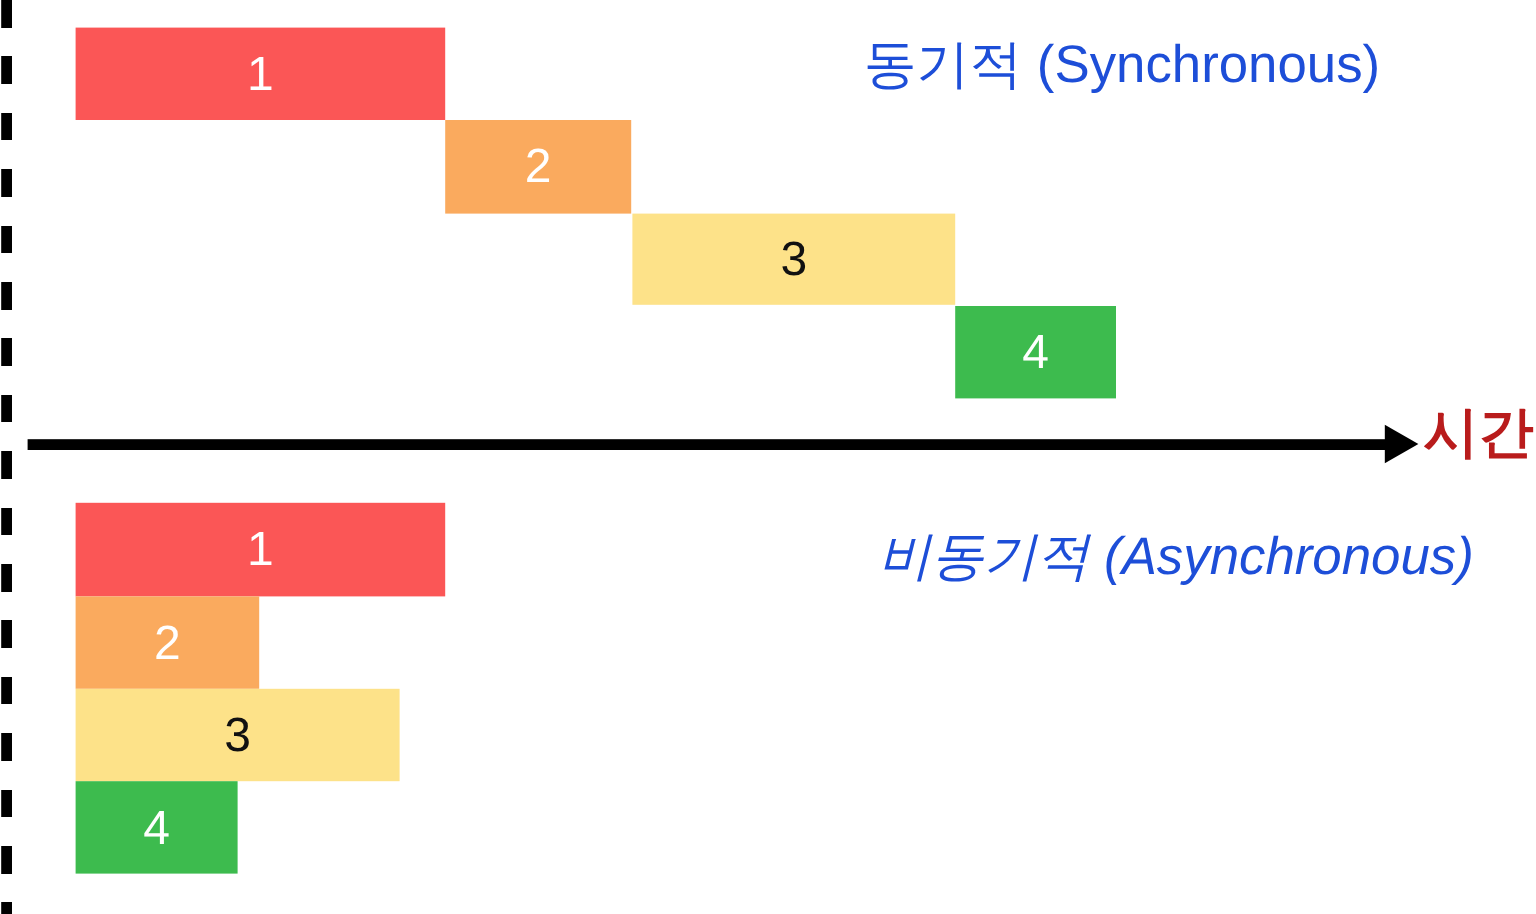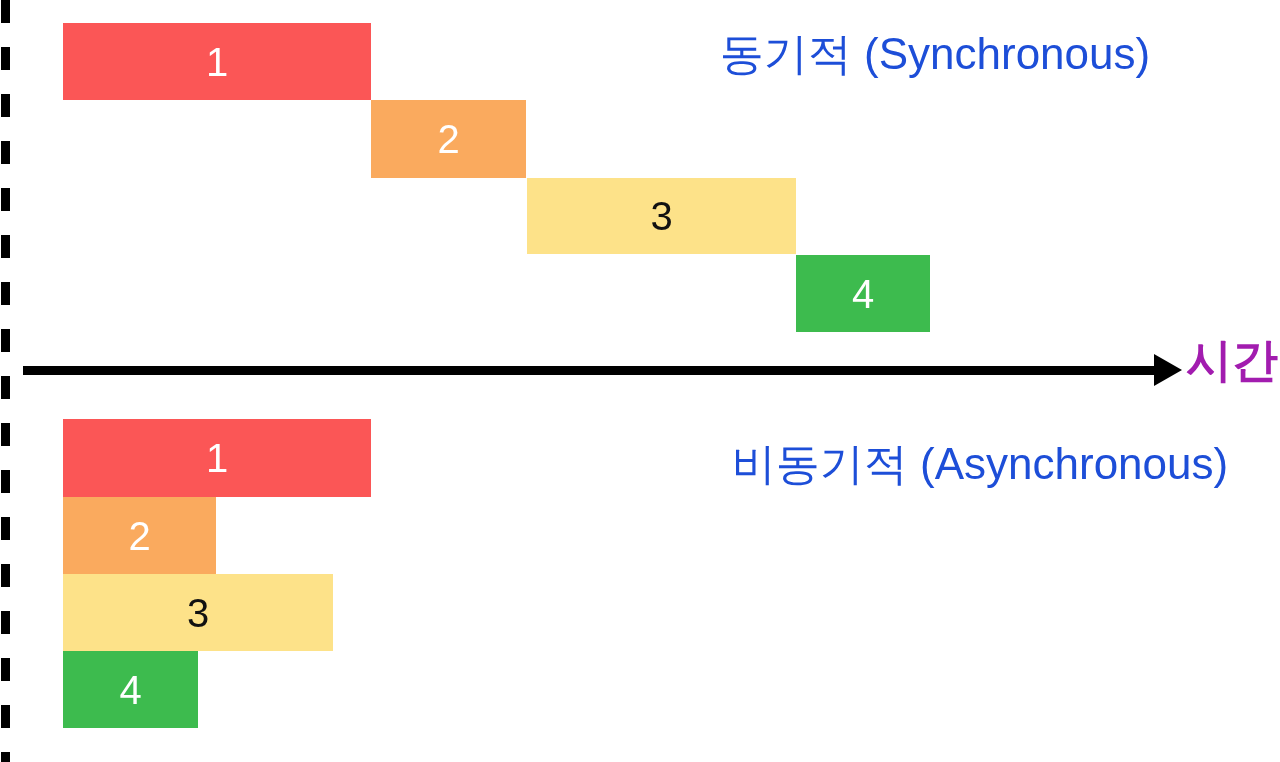--- a/index.html
+++ b/index.html
@@ -40,20 +40,21 @@
   }
   .sync-title {
     left: 660px;
     top: 28px;
     width: 550px;
   }
   .async-title {
     left: 700px;
     top: 438px;
     width: 560px;
+    font-style: italic;
   }
   .bar {
     position: absolute;
     display: flex;
     align-items: center;
     justify-content: center;
     font-size: 40px;
     font-weight: 400;
     line-height: 1;
   }
@@ -72,21 +73,21 @@
     width: 0;
     height: 0;
     border-top: 16px solid transparent;
     border-bottom: 16px solid transparent;
     border-left: 28px solid #000000;
   }
   .axis-label {
     position: absolute;
     left: 1186px;
     top: 337px;
-    color: #a21caf;
+    color: #b91c1c;
     font-size: 46px;
     font-weight: 700;
     line-height: 1;
     white-space: nowrap;
   }
 </style>
 </head>
 <body>
 
 <div class="canvas">

